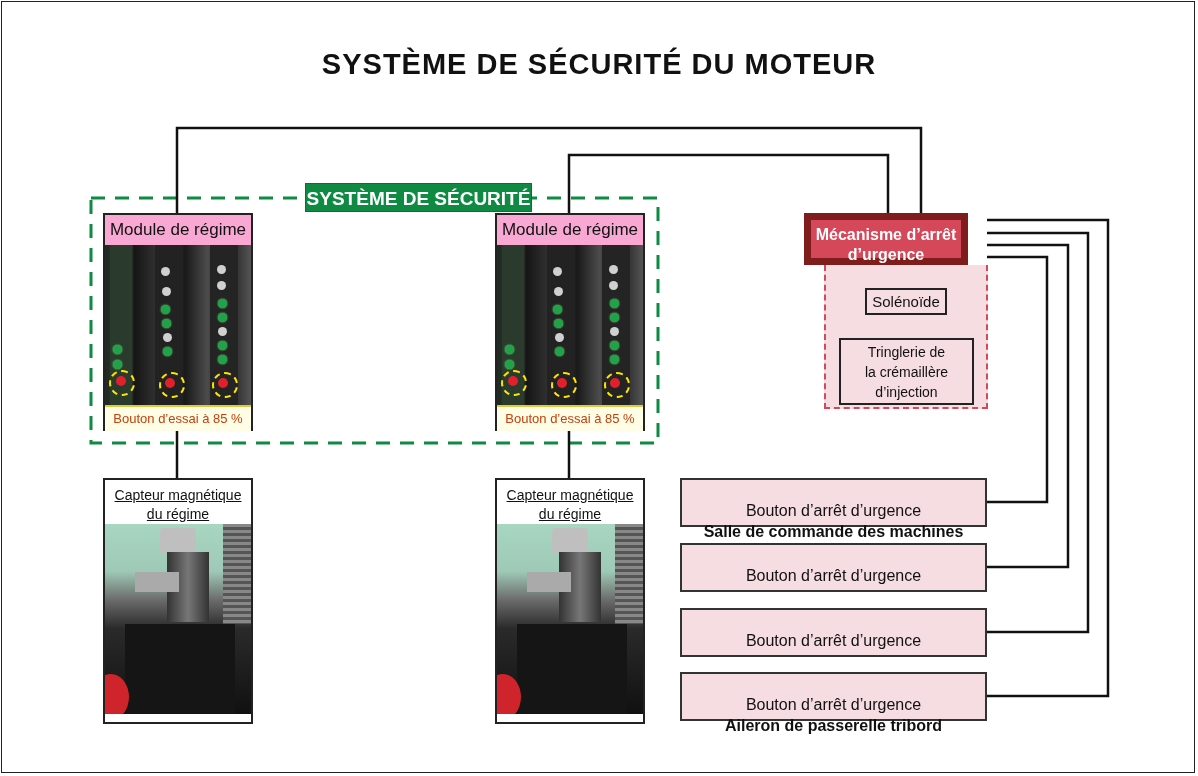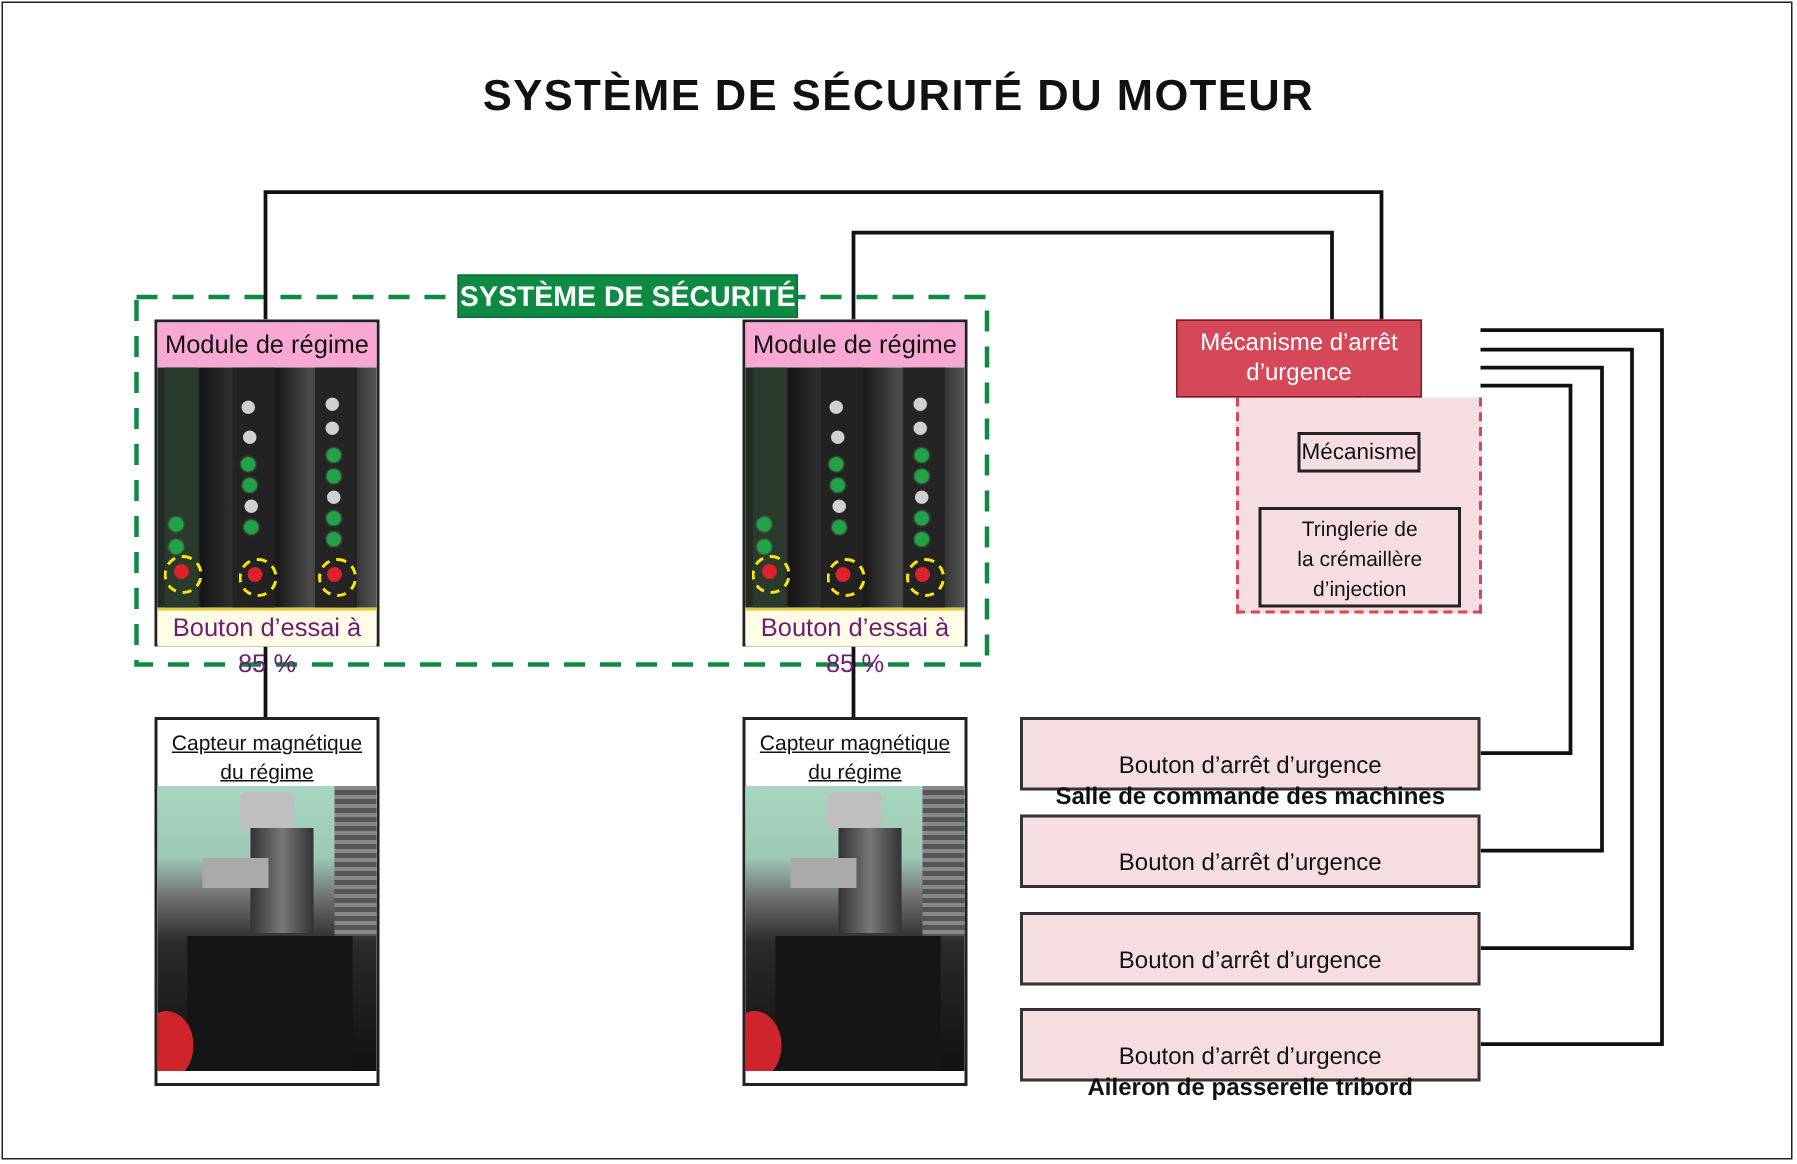--- a/index.html
+++ b/index.html
@@ -5,31 +5,31 @@
   html, body { margin: 0; padding: 0; background: #fff; }
   body { width: 1198px; height: 776px; position: relative; overflow: hidden; font-family: "Liberation Sans", "DejaVu Sans", sans-serif; }
   .frame { position: absolute; left: 1px; top: 1px; width: 1194px; height: 772px; border: 1px solid #222; box-sizing: border-box; }
   .title { position: absolute; left: 0; width: 1198px; top: 48px; text-align: center; font-weight: bold; font-size: 29px; letter-spacing: 1px; color: #111; }
   svg.wires { position: absolute; left: 0; top: 0; }
   .abs { position: absolute; box-sizing: border-box; }
   .safety-label { left: 261px; top: 183px; width: 227px; height: 29px; background: #0f8a43; color: #fff; font-weight: bold; font-size: 19px; text-align: center; line-height: 29px; border: 1px solid #0b6e35; margin-left: 44px; }
   .module { width: 150px; height: 218px; border: 2px solid #222; background: #fff; }
   .module-head { height: 30px; line-height: 30px; text-align: center; font-size: 17px; color: #111; background: #f9a8d4; }
   .module-photo { position: relative; height: 160px; background: linear-gradient(90deg, #1f2a22 0%, #2f3a30 18%, #151515 20%, #3a3a3a 40%, #1a1a1a 55%, #4b4b4b 70%, #202020 85%, #555 100%); overflow: hidden; }
-  .module-foot { height: 24px; line-height: 24px; text-align: center; font-size: 17px; background: #fffde6; border-top: 2px solid #e2c93a; color: #701a75; }
+  .module-foot { height: 24px; line-height: 24px; text-align: center; font-size: 13px; background: #fffde6; border-top: 2px solid #e2c93a; color: #c2410c; }
   .led { position: absolute; width: 9px; height: 9px; border-radius: 50%; }
   .led.g { background: #1fa24a; box-shadow: 0 0 2px #6f6; }
   .led.w { background: #d0d0d0; }
   .led.r { background: #e0202a; width: 10px; height: 10px; }
   .ring { position: absolute; width: 22px; height: 22px; border: 2px dashed #ffe600; border-radius: 50%; }
   .panel { position: absolute; width: 10px; }
   .sensor { width: 150px; height: 246px; border: 2px solid #222; background: #fff; }
   .sensor-head { height: 44px; text-align: center; font-size: 14px; line-height: 19px; padding-top: 6px; box-sizing: border-box; color: #111; text-decoration: underline; }
   .sensor-photo { position: relative; height: 190px; background: linear-gradient(180deg, #a8d6c1 0%, #9ec9b6 25%, #6b6b6b 40%, #2a2a2a 55%, #111 100%); overflow: hidden; }
-  .mech { left: 784px; top: 213px; width: 164px; height: 52px; background: #d4485a; color: #fff; font-weight: normal; text-align: center; font-size: 16px; line-height: 20px; padding-top: 5px; border: 1px solid #7f1d1d; }
+  .mech { left: 804px; top: 213px; width: 164px; height: 52px; background: #d4485a; color: #fff; font-weight: bold; text-align: center; font-size: 16px; line-height: 20px; padding-top: 5px; border: 7px solid #7f1d1d; }
   .mech-sub { left: 824px; top: 265px; width: 164px; height: 144px; background: #f6dde2; border: 2px dashed #d4485a; border-top: none; }
   .box { background: #f6dde2; border: 2px solid #222; text-align: center; color: #111; }
   .solenoid { left: 865px; top: 288px; width: 82px; height: 27px; font-size: 15px; line-height: 23px; }
   .linkage { left: 839px; top: 338px; width: 135px; height: 67px; font-size: 14px; line-height: 20px; padding-top: 2px; }
   .estop { width: 307px; height: 49px; background: #f6dde2; border: 2px solid #333; text-align: center; font-size: 16px; line-height: 21px; padding-top: 20px; color: #111; }
   .estop b { font-weight: bold; }
 </style>
 </head>
 <body>
 
@@ -149,21 +149,21 @@
     <div style="position:absolute; left:20px; top:100px; width:110px; height:90px; background:#151515;"></div>
     <div style="position:absolute; left:-12px; top:150px; width:36px; height:46px; background:#d0242c; border-radius:50%;"></div>
   </div>
 </div>
 
 <div class="abs mech-sub"></div>
 <div class="abs mech">
   <div>Mécanisme d’arrêt</div>
   <div>d’urgence</div>
 </div>
-<div class="abs box solenoid">Mécanisme</div>
+<div class="abs box solenoid">Solénoïde</div>
 <div class="abs box linkage">
   <div>Tringlerie de</div>
   <div>la crémaillère</div>
   <div>d’injection</div>
 </div>
 
 <div class="abs estop" style="left:680px; top:478px;">
   <div>Bouton d’arrêt d’urgence</div>
   <b>Salle de commande des machines</b>
 </div>

